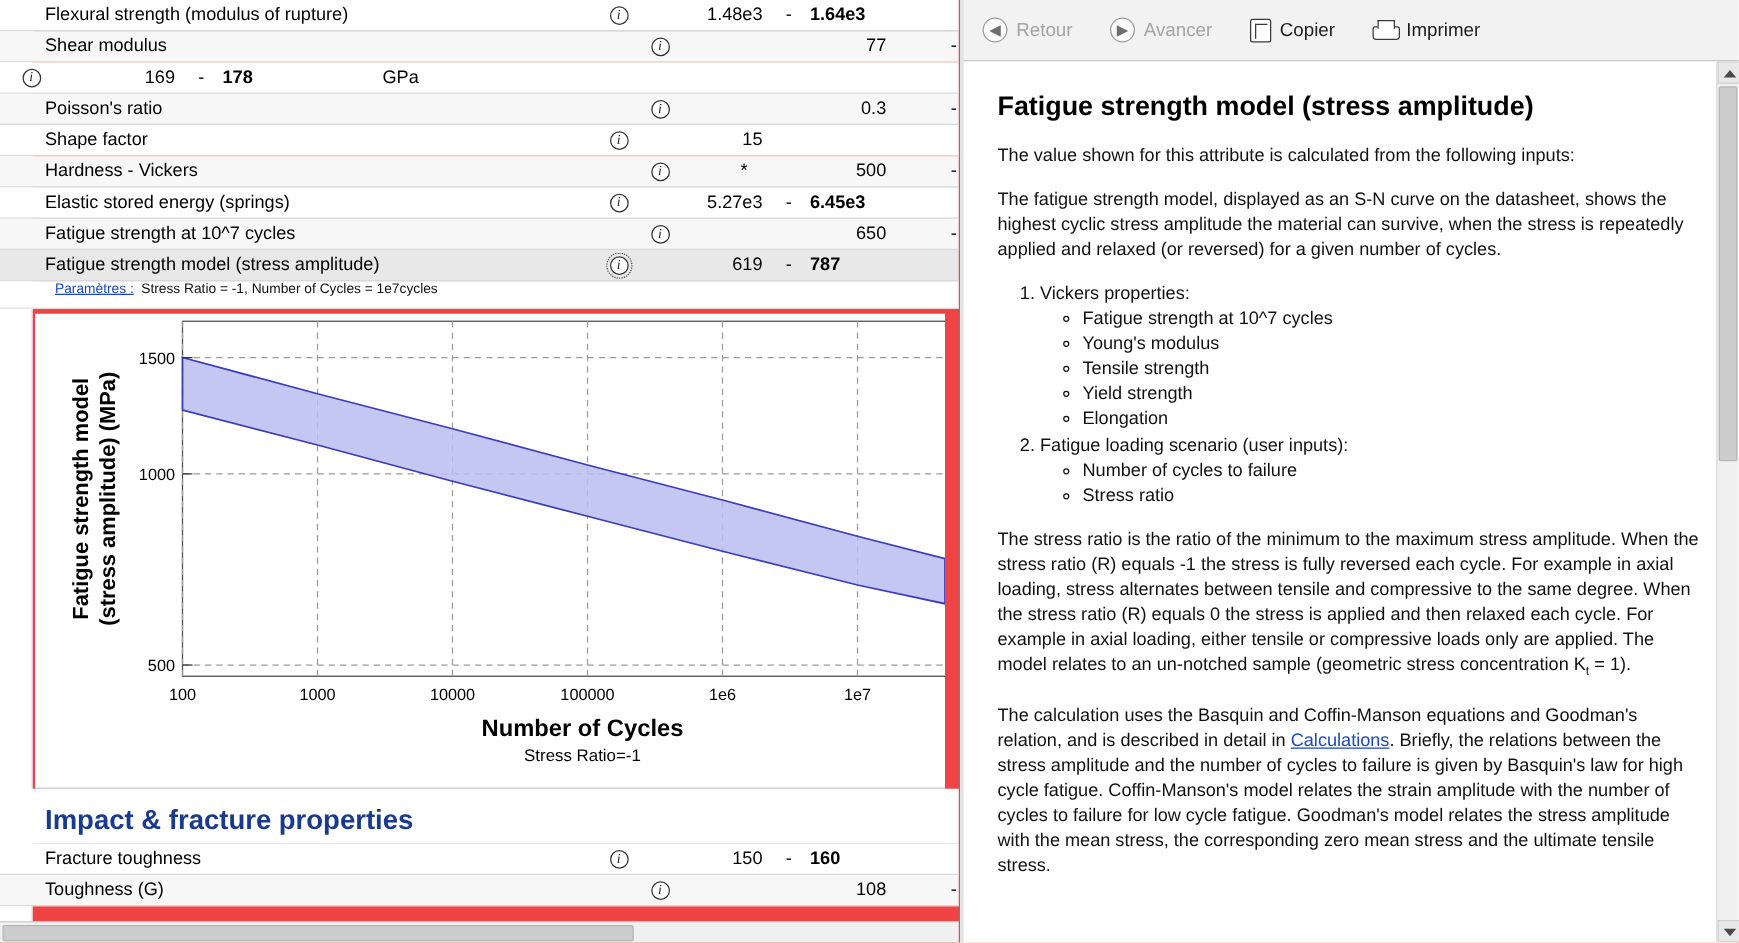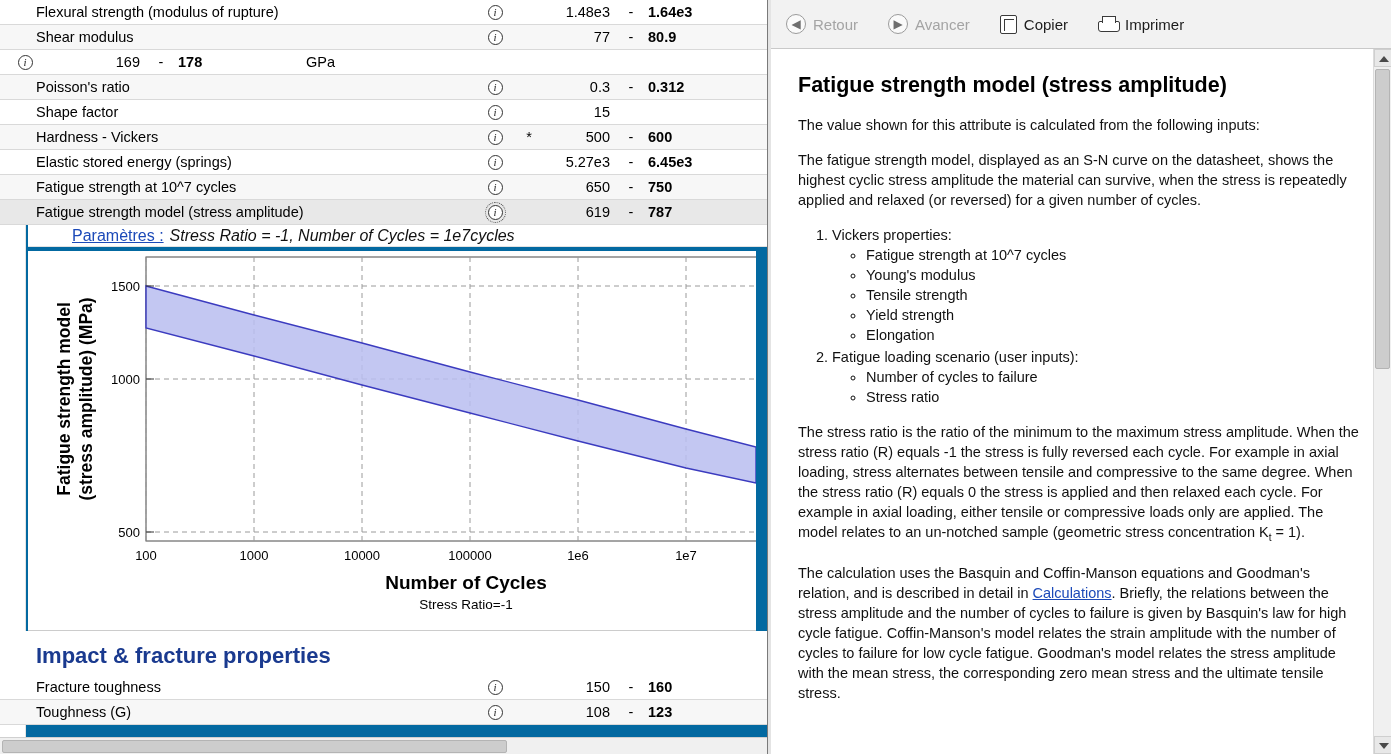--- a/index.html
+++ b/index.html
@@ -15,39 +15,39 @@
     width: 1391px; height: 754px;
     display: flex;
     background: #ffffff;
   }
 
   
   #left-panel {
     position: relative;
     width: 768px;
     height: 754px;
-    background: #0369a1;
+    background: #ef4444;
     overflow: hidden;
     border-right: 1px solid #7a7a7a;
   }
   .table-wrap {
     position: absolute;
     left: 0; top: 0;
     width: 768px;
   }
   .prop-row {
     display: flex;
     align-items: center;
     height: 25px;
     border-bottom: 1px solid #d9d9d9;
     font-size: 14.5px;
     color: #000;
     background: #ffffff;
   }
-  .prop-row.alt { background: #f7f7f7; }
+  .prop-row.alt { background: #f7f7f7; gap: 33px; }
   .prop-row.selected { background: #e8e8e8; }
   .prop-name {
     flex: 0 0 470px;
     padding-left: 36px;
     white-space: nowrap;
     overflow: hidden;
   }
   .info-cell {
     flex: 0 0 50px;
     display: flex;
@@ -92,35 +92,34 @@
     flex: 1 1 auto;
     text-align: left;
     padding-right: 10px;
     white-space: nowrap;
     overflow: hidden;
     margin-left: 48px;
   }
 
   .params-row {
     display: flex;
-    align-items: center;
+    align-items: flex-start;
     height: 22px;
     padding-left: 44px;
-    font-size: 16px;
+    font-size: 11px;
     background: #ffffff;
     border-bottom: 1px solid #e2e2e2;
-    margin-left: 28px;
   }
   .params-link {
     color: #1b49b8;
     text-decoration: underline;
     cursor: pointer;
     margin-right: 6px;
   }
-  .params-text { color: #111; font-style: italic; }
+  .params-text { color: #111; }
 
   
   .chart-box {
     position: relative;
     margin: 4px 8px 0 28px;
     width: 728px;
     height: 380px;
     background: #ffffff;
     border-bottom: 1px solid #cccccc;
     text-align: center;

